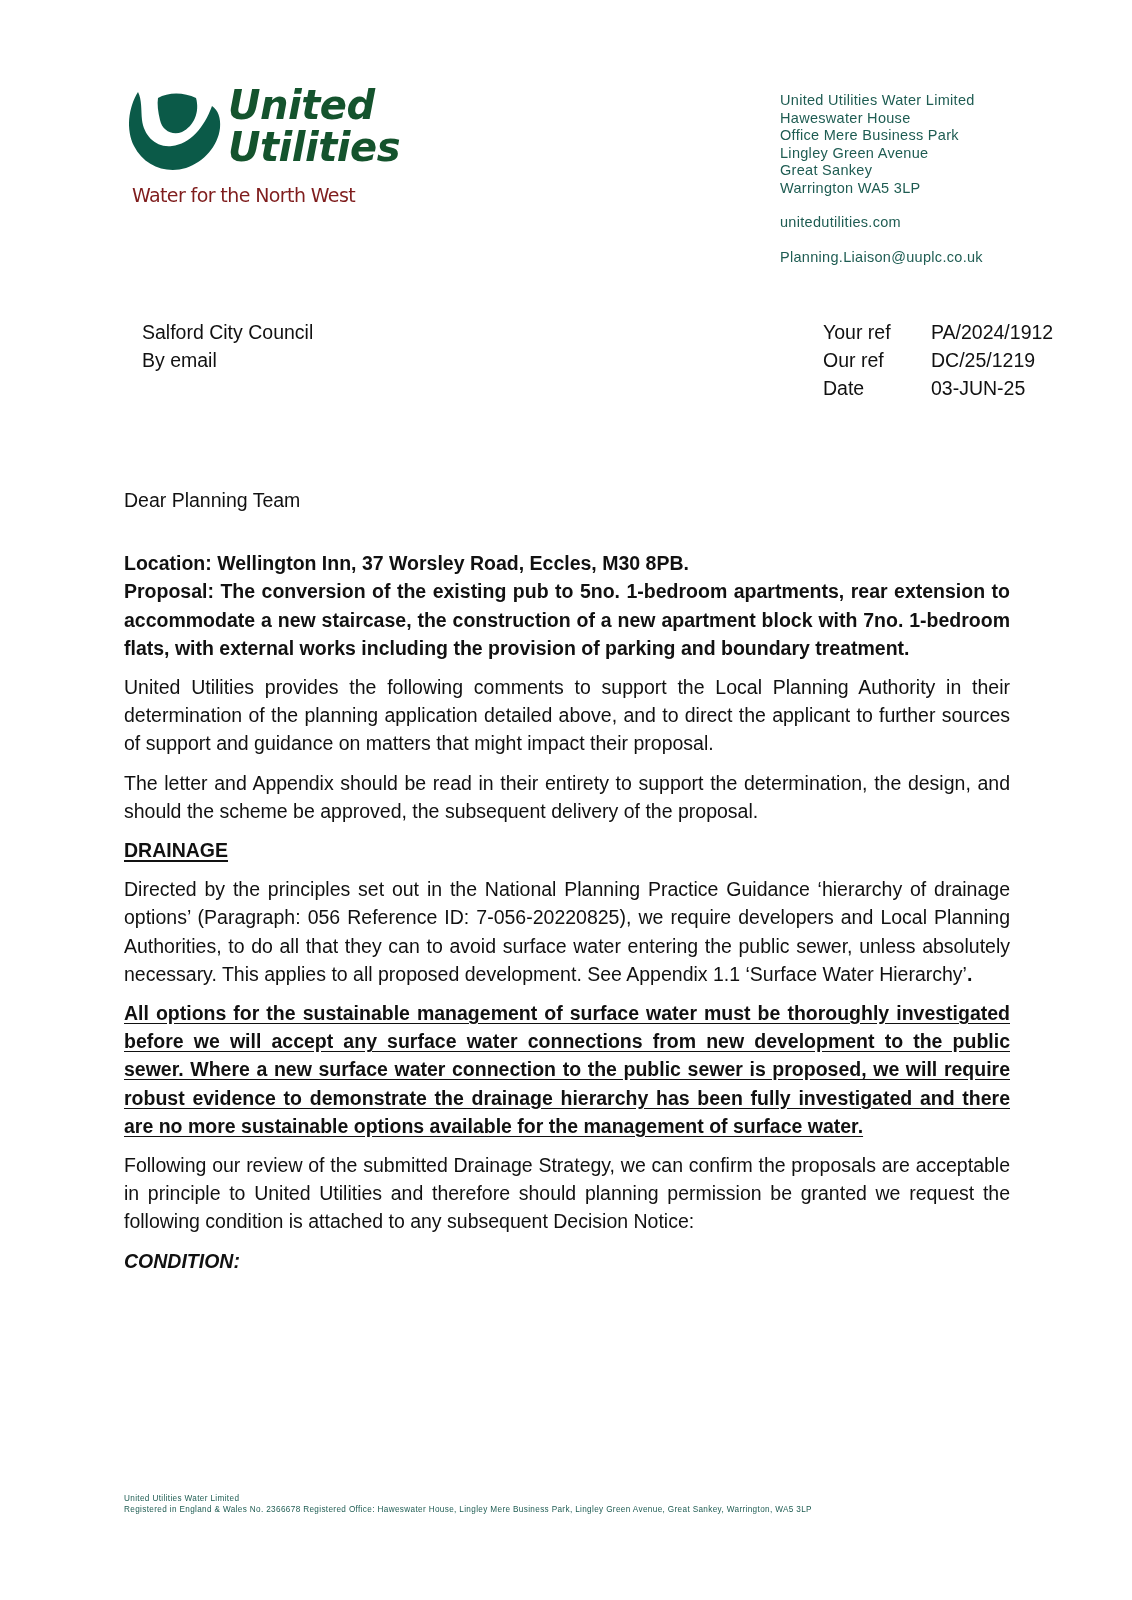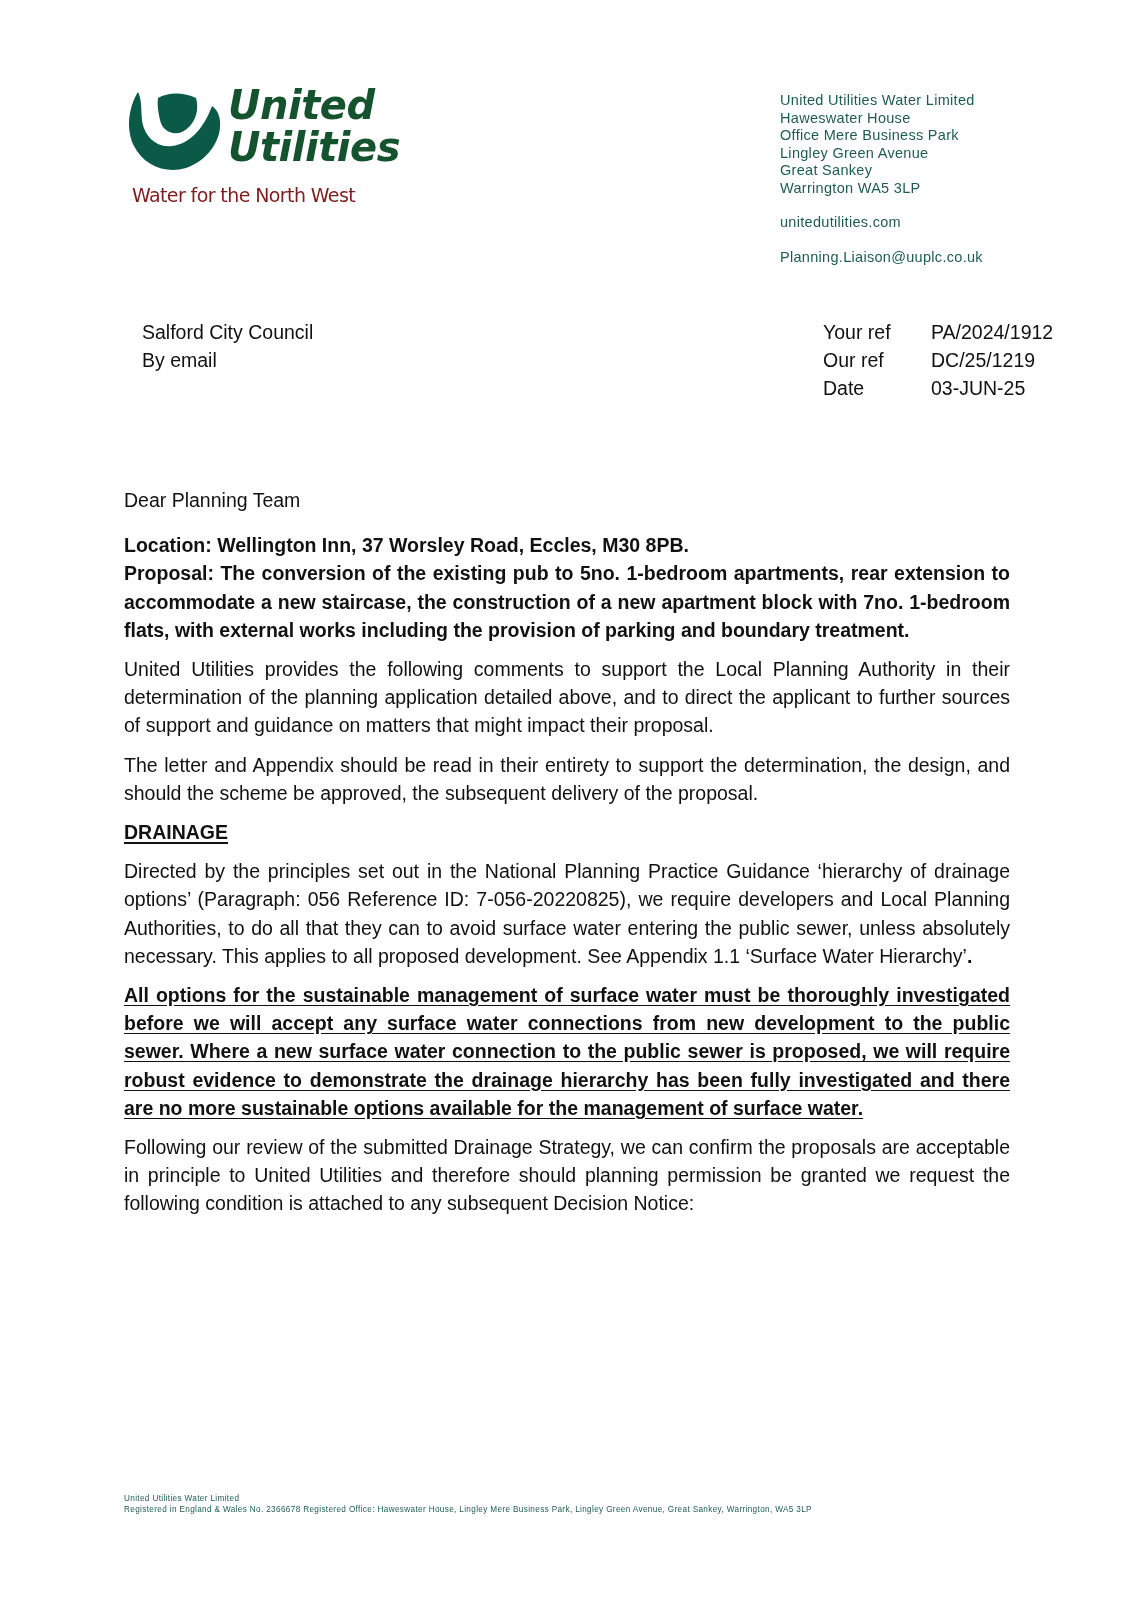--- a/index.html
+++ b/index.html
@@ -15,21 +15,21 @@
     .address .gap { height: 17px; }
 
     .body-text { font-family: "Liberation Sans", sans-serif; font-size: 19.5px; line-height: 28.2px; color: #111; }
     .recipient { position: absolute; left: 142px; top: 318px; }
     .refs { position: absolute; left: 783px; top: 318px; margin-left: 40px; }
     .refs .row { display: flex; }
     .refs .lbl { width: 108px; }
 
     .main { position: absolute; left: 124px; top: 486px; width: 886px; }
     .main p { text-align: justify; }
-    .greeting { margin-bottom: 17px; }
+    .greeting { margin-bottom: 35px; }
     .bold { font-weight: bold; }
     .para { margin-top: 11px; }
     .heading { font-weight: bold; text-decoration: underline; text-decoration-thickness: 2px; text-underline-offset: 3px; }
     .emph { font-weight: bold; text-decoration: underline; text-underline-offset: 3px; }
     .cond { font-weight: bold; font-style: italic; }
 
     .footer { position: absolute; left: 124px; top: 1493px; color: #1e5c52; font-family: "Liberation Sans", sans-serif; font-size: 8.2px; line-height: 11px; letter-spacing: 0.35px; white-space: nowrap; }
   </style>
 </head>
 <body>
@@ -82,18 +82,19 @@
 <div class="main body-text">
   <p class="greeting">Dear Planning Team</p>
   <p class="bold">Location: Wellington Inn, 37 Worsley Road, Eccles, M30 8PB.</p>
   <p class="bold">Proposal: The conversion of the existing pub to 5no. 1-bedroom apartments, rear extension to accommodate a new staircase, the construction of a new apartment block with 7no. 1-bedroom flats, with external works including the provision of parking and boundary treatment.</p>
   <p class="para">United Utilities provides the following comments to support the Local Planning Authority in their determination of the planning application detailed above, and to direct the applicant to further sources of support and guidance on matters that might impact their proposal.</p>
   <p class="para">The letter and Appendix should be read in their entirety to support the determination, the design, and should the scheme be approved, the subsequent delivery of the proposal.</p>
   <p class="para heading">DRAINAGE</p>
   <p class="para"><span>Directed by the principles set out in the National Planning Practice Guidance ‘hierarchy of drainage options’ (Paragraph: 056 Reference ID: 7-056-20220825), we require developers and Local Planning Authorities, to do all that they can to avoid surface water entering the public sewer, unless absolutely necessary. This applies to all proposed development. See Appendix 1.1 ‘Surface Water Hierarchy’</span><b>.</b></p>
   <p class="para emph">All options for the sustainable management of surface water must be thoroughly investigated before we will accept any surface water connections from new development to the public sewer. Where a new surface water connection to the public sewer is proposed, we will require robust evidence to demonstrate the drainage hierarchy has been fully investigated and there are no more sustainable options available for the management of surface water.</p>
   <p class="para">Following our review of the submitted Drainage Strategy, we can confirm the proposals are acceptable in principle to United Utilities and therefore should planning permission be granted we request the following condition is attached to any subsequent Decision Notice:</p>
+  <p class="para cond">CONDITION:</p>
 </div>
 
 <div class="footer">
   <div>United Utilities Water Limited</div>
   <div>Registered in England &amp; Wales No. 2366678 Registered Office: Haweswater House, Lingley Mere Business Park, Lingley Green Avenue, Great Sankey, Warrington, WA5 3LP</div>
 </div>
 
 </body></html>

